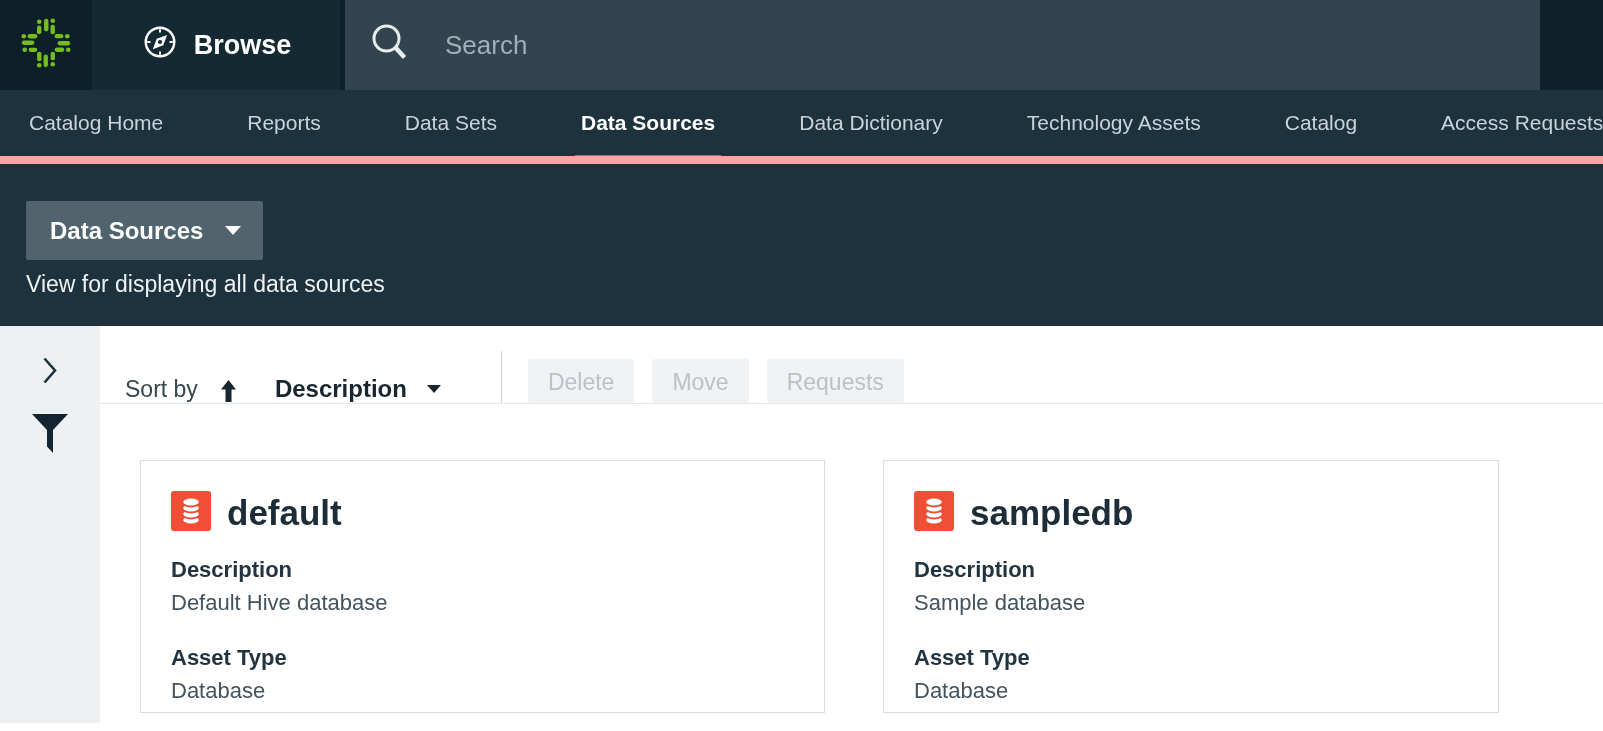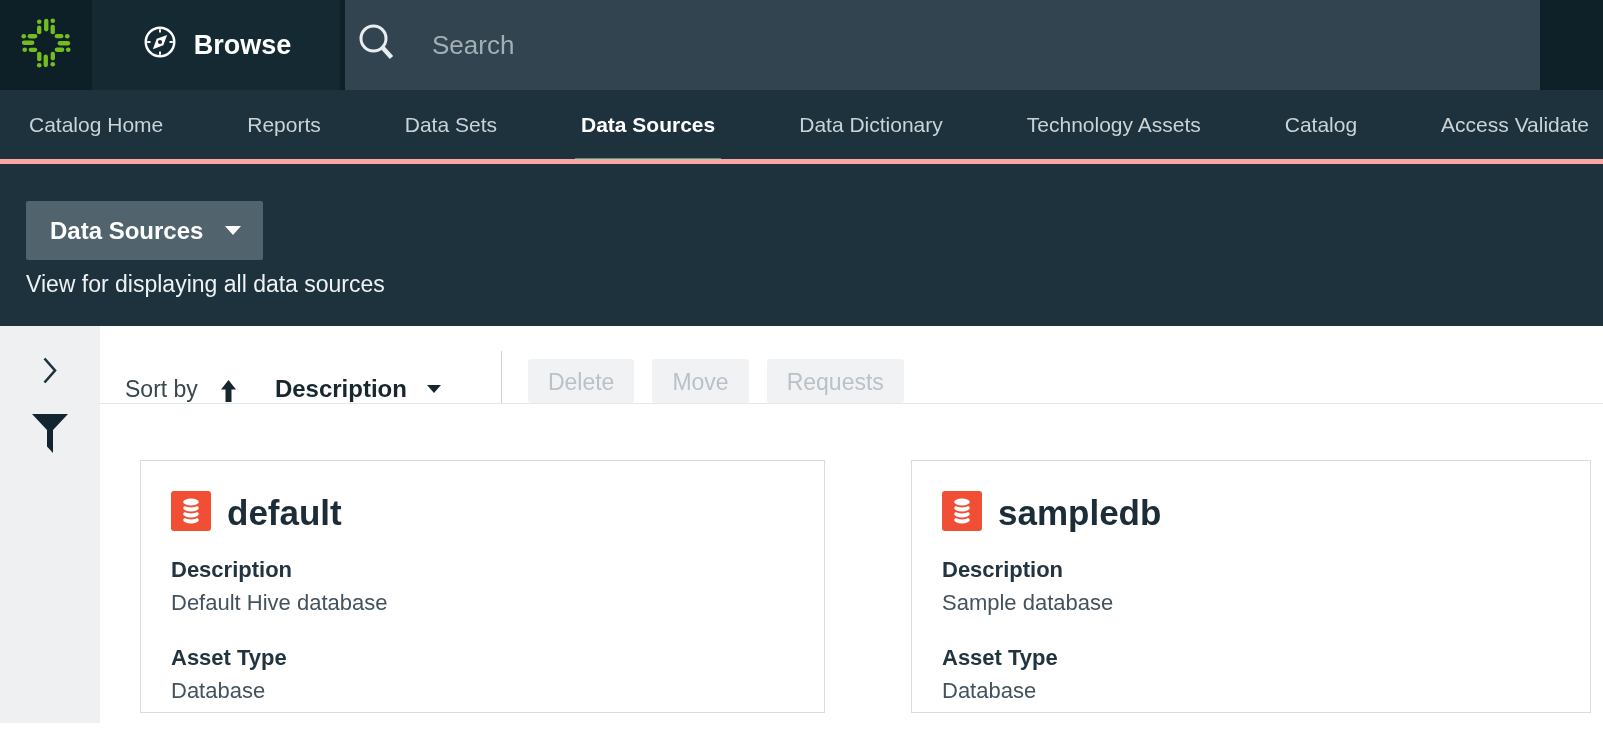--- a/index.html
+++ b/index.html
@@ -6,27 +6,27 @@
   html,body { background:#ffffff; }
   .page {
     position:relative; width:1603px; height:731px; overflow:hidden;
     font-family:"Liberation Sans", sans-serif; background:#15803d;
   }
 
   
   .topbar { position:absolute; top:0; left:0; width:1603px; height:90px; background:#0e2129; display:flex; align-items:stretch; }
   .logo-block { width:92px; background:#0d2028; display:flex; align-items:center; justify-content:center; }
   .browse-block { width:248px; background:#152933; display:flex; align-items:center; justify-content:center; gap:15px; color:#ffffff; font-size:27px; font-weight:700; cursor:pointer; }
-  .search-box { margin-left:5px; width:1195px; background:#32444f; display:flex; align-items:center; padding-left:10px; gap:33px; }
+  .search-box { margin-left:5px; width:1195px; background:#32444f; display:flex; align-items:center; padding-left:23px; gap:33px; }
   .search-box input { flex:1; height:60px; background:transparent; border:none; outline:none; color:#dfe5e8; font-size:26px; font-family:"Liberation Sans",sans-serif; }
   .search-box input::placeholder { color:#a2afb7; opacity:1; }
 
   
   .nav { position:absolute; top:90px; left:0; width:1603px; height:74px; background:#1d323d;
-         border-bottom:5px solid #fca5a5; display:flex; align-items:stretch; padding-left:29px; gap:84px;
+         border-bottom:8px solid #fca5a5; display:flex; align-items:stretch; padding-left:29px; gap:84px;
          overflow:hidden; white-space:nowrap; }
   .tab { position:relative; flex:0 0 auto; display:flex; align-items:center; color:#c9d3d8; font-size:21px; cursor:pointer; }
   .tab.active { color:#ffffff; font-weight:700; }
   .tab.active::after { content:""; position:absolute; left:-6px; right:-6px; bottom:-4px; height:5px; background:#33a287; }
 
   
   .hero { position:absolute; top:164px; left:0; width:1603px; height:162px; background:#1d323d; padding:37px 0 0 26px; }
   .view-btn { display:inline-flex; align-items:center; gap:22px; background:#51636d; border:none; border-radius:2px;
               color:#ffffff; font-size:24px; font-weight:700; font-family:inherit; padding:15px 22px 15px 24px; height:59px; cursor:pointer; }
   .caret-down { width:0; height:0; border-left:8px solid transparent; border-right:8px solid transparent; border-top:9px solid #ffffff; }
@@ -43,21 +43,21 @@
   .sort-dir { margin-left:22px; background:none; border:none; cursor:pointer; line-height:0; }
   .sort-field { margin-left:38px; display:flex; align-items:center; gap:20px; background:none; border:none; cursor:pointer;
                 font-family:inherit; font-size:24px; font-weight:700; color:#17262f; }
   .sort-caret { width:0; height:0; border-left:7px solid transparent; border-right:7px solid transparent; border-top:8px solid #17262f; }
   .tb-divider { width:1px; height:52px; background:#ccd2d6; margin-left:60px; margin-right:26px; }
   .tb-btn { margin-right:18px; background:#f1f2f4; border:none; border-radius:3px; color:#b9c1c9;
             font-family:inherit; font-size:23px; font-weight:400; padding:10px 20px; height:44px; }
 
   .cards { position:absolute; top:134px; left:140px; display:flex; gap:58px; }
   .card { width:685px; height:253px; background:#ffffff; border:1px solid #d8dcde; padding:30px 0 0 30px; cursor:pointer; }
-  .card.card-2 { width:680px;margin-left:28px; }
+  .card.card-2 { width:616px; }
   .card-head { display:flex; align-items:center; gap:16px; }
   .card-title { font-size:35px; font-weight:700; color:#1c2d38; }
   .field-label { font-size:22px; font-weight:700; color:#223440; }
   .field-value { font-size:22px; color:#43525c; margin-top:7px; }
   .f1 { margin-top:22px; }
   .f2 { margin-top:29px; }
 </style>
 </head>
 <body>
 
@@ -111,21 +111,21 @@
   </div>
 
   <div class="nav">
     <div class="tab">Catalog Home</div>
     <div class="tab">Reports</div>
     <div class="tab">Data Sets</div>
     <div class="tab active">Data Sources</div>
     <div class="tab">Data Dictionary</div>
     <div class="tab">Technology Assets</div>
     <div class="tab">Catalog</div>
-    <div class="tab">Access Validate</div>
+    <div class="tab">Access Requests</div>
   </div>
 
   <div class="hero">
     <button class="view-btn">
       <span>Data Sources</span>
       <span class="caret-down"></span>
     </button>
     <div class="hero-subtitle">View for displaying all data sources</div>
   </div>
 

